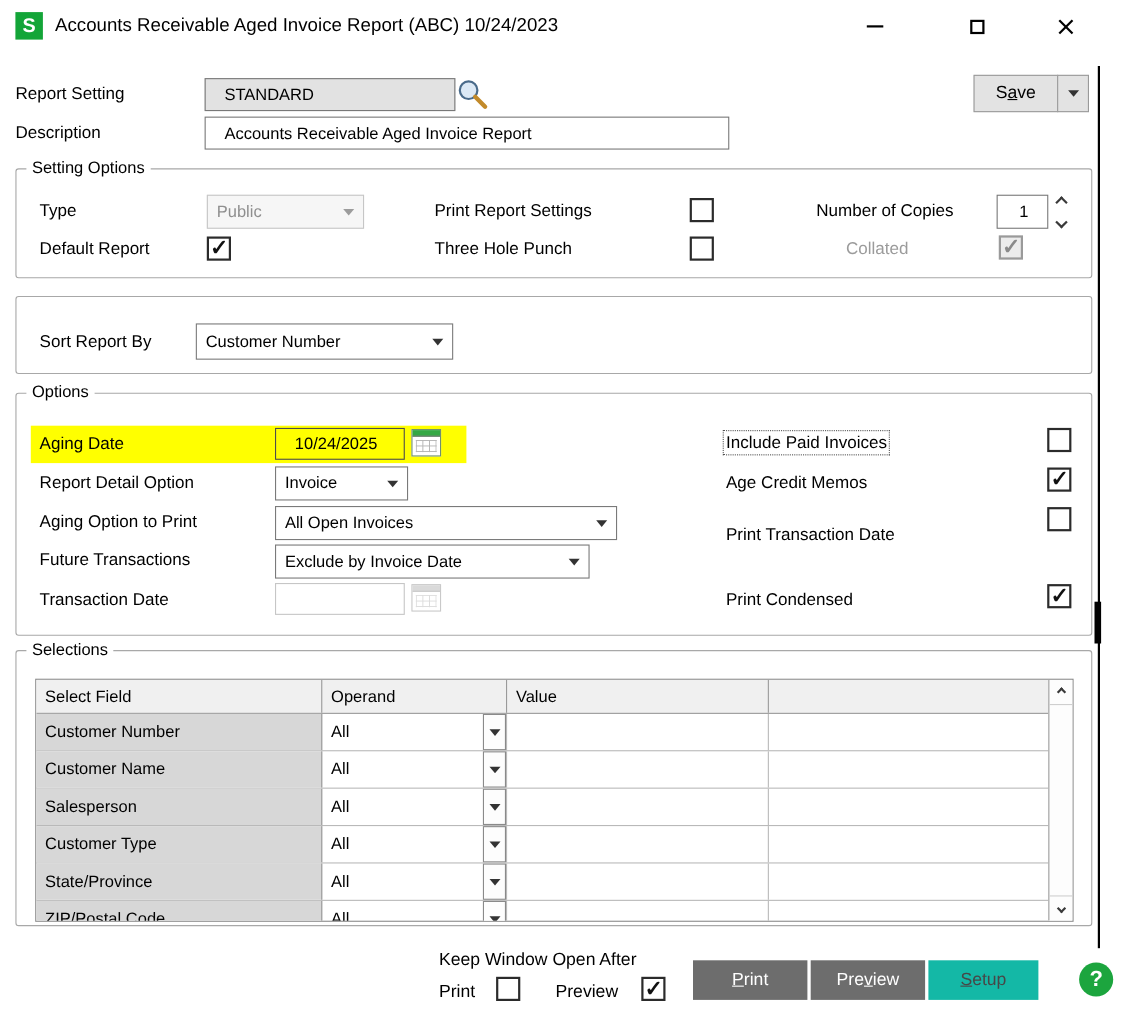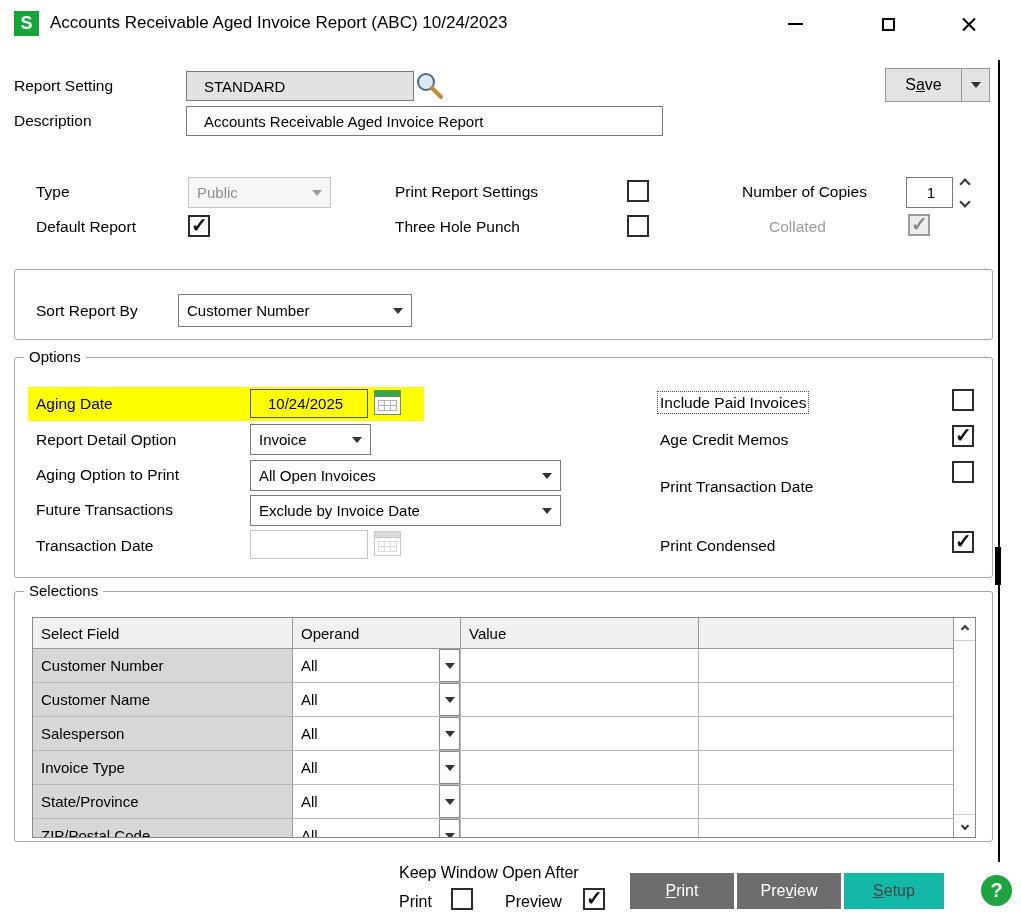--- a/index.html
+++ b/index.html
@@ -143,20 +143,23 @@
   </div>
   <div class="save-arrow">
     <div class="dd-arrow"></div>
   </div>
 
   <div class="lbl" style="left:14px; top:112px;">Description</div>
   <div class="input" style="left:186px; top:106px; width:477px; height:30px;">
     <span>Accounts Receivable Aged Invoice Report</span>
   </div>
 
+  <div class="group" style="left:14px; top:153px; width:979px; height:100px;">
+    <div class="group-label">Setting Options</div>
+  </div>
   <div class="lbl" style="left:36px; top:183px;">Type</div>
   <div class="dropdown disabled" style="left:188px; top:177px; width:143px; height:31px;">
     <span>Public</span>
     <div class="dd-arrow"></div>
   </div>
   <div class="lbl" style="left:395px; top:183px;">Print Report Settings</div>
   <div class="checkbox" style="left:627px; top:180px;" data-checked="false"></div>
   <div class="lbl" style="left:742px; top:183px;">Number of Copies</div>
   <div class="input right" style="left:906px; top:177px; width:47px; height:31px;">
     <span>1</span>
@@ -207,21 +210,21 @@
 
   <div class="lbl" style="left:36px; top:466px;">Aging Option to Print</div>
   <div class="dropdown" style="left:250px; top:460px; width:311px; height:31px;">
     <span>All Open Invoices</span>
     <div class="dd-arrow"></div>
   </div>
   <div class="lbl" style="left:660px; top:466px;margin-top:12px;">Print Transaction Date</div>
   <div class="checkbox" style="left:952px; top:461px;" data-checked="false"></div>
 
   <div class="lbl" style="left:36px; top:501px;">Future Transactions</div>
-  <div class="dropdown" style="left:250px; top:495px; width:311px; height:31px;">
+  <div class="dropdown" style="left:250px; top:495px; width:286px; height:31px;">
     <span>Exclude by Invoice Date</span>
     <div class="dd-arrow"></div>
   </div>
 
   <div class="lbl" style="left:36px; top:537px;">Transaction Date</div>
   <div class="input disabled" style="left:250px; top:530px; width:118px; height:29px;">
     <span></span>
   </div>
   <div class="calicon disabled" style="left:374px; top:531px;">
     <div class="cal-top"></div>
@@ -273,21 +276,21 @@
           <span>All</span>
           <div class="op-arrow">
               <div class="dd-arrow"></div>
             </div>
         </div>
         <div class="c-value"></div>
         <div class="c-blank"></div>
       </div>
 
       <div class="sel-row">
-        <div class="c-field">Invoice Type</div>
+        <div class="c-field">Customer Type</div>
         <div class="c-operand">
           <span>All</span>
           <div class="op-arrow">
               <div class="dd-arrow"></div>
             </div>
         </div>
         <div class="c-value"></div>
         <div class="c-blank"></div>
       </div>
 

